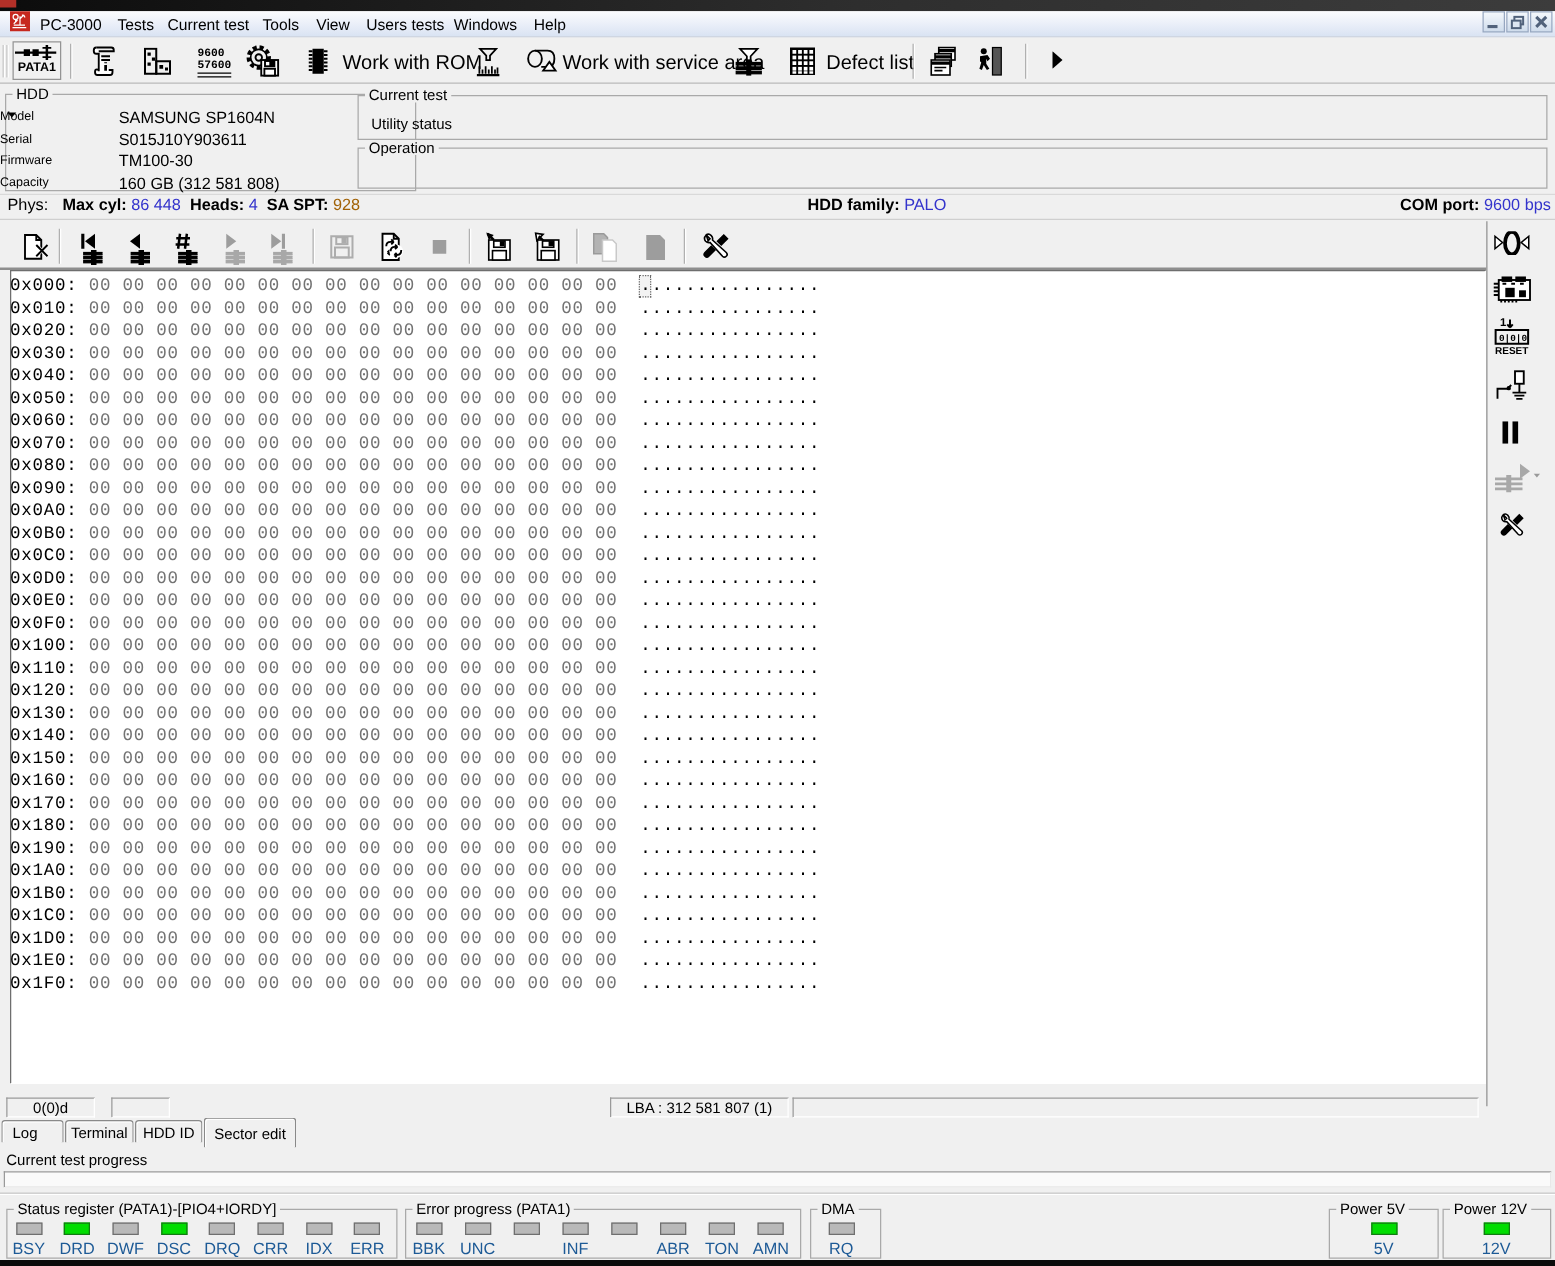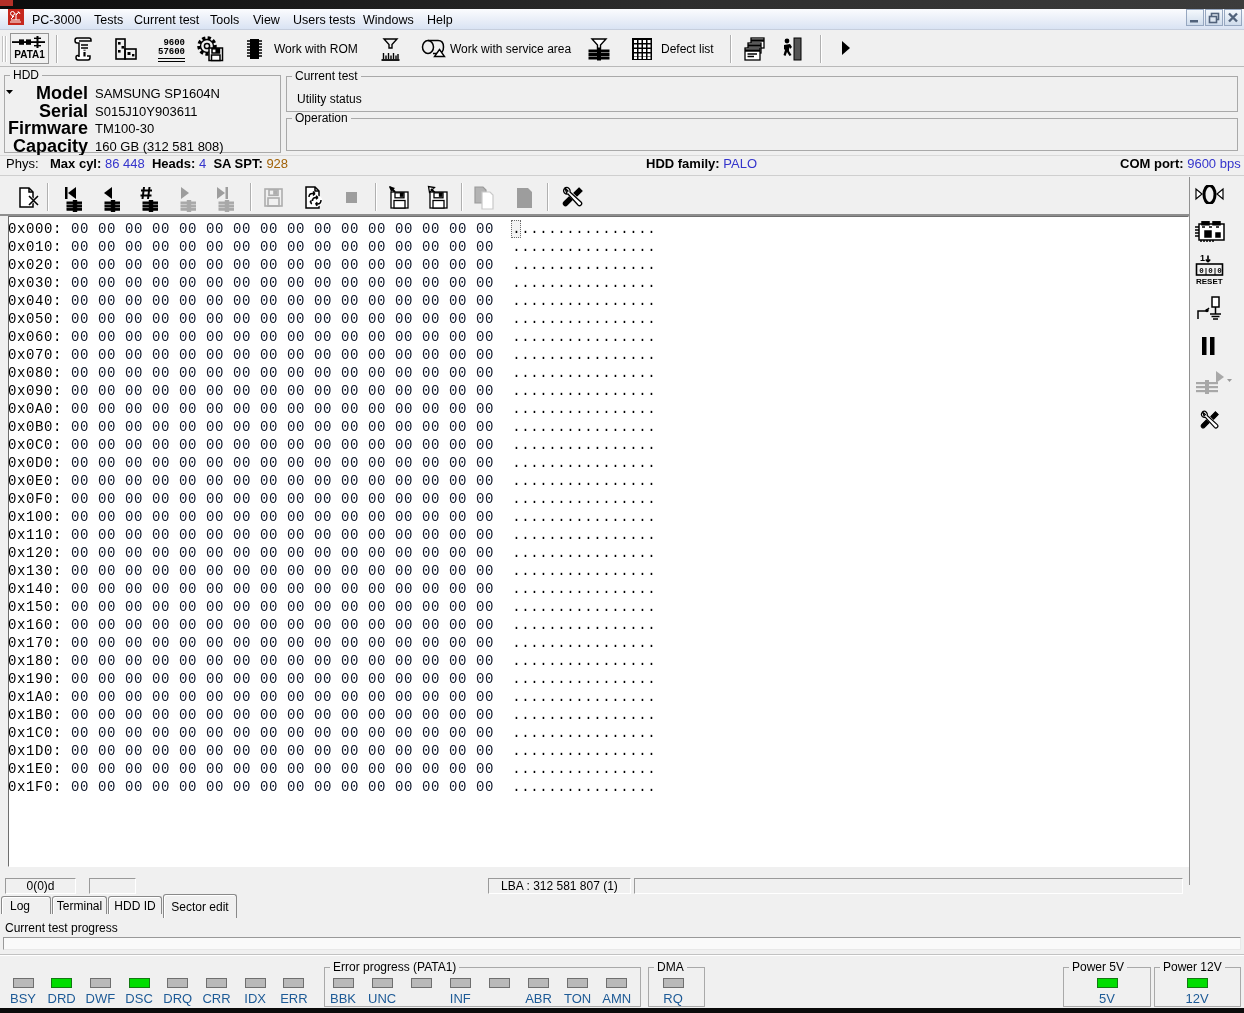--- a/index.html
+++ b/index.html
@@ -6,23 +6,23 @@
 .abs{position:absolute}
 .fs{position:absolute;border:1px solid #a9a9a9}
 .fs>span{position:absolute;top:-7px;left:5px;background:#f0f0f0;padding:0 3px;font-size:12px;line-height:12px;white-space:nowrap}
 .sep{position:absolute;width:2px;border-left:1px solid #b0b0b0;border-right:1px solid #fff}
 .led{position:absolute;width:21px;height:10px;background:#b9b9b9;border:1px solid #6f6f6f}
 .led.g{background:#0d0;border-color:#127a12}
 .ll{position:absolute;font-size:13px;color:#1d5a96;text-align:center;width:44px}
 .cell{position:absolute;height:16px;border:1px solid;border-color:#9a9a9a #fff #fff #9a9a9a;font-size:12px;text-align:center;line-height:15px;background:#f0f0f0;white-space:nowrap}
 .tab{position:absolute;border:1px solid #898989;border-bottom:none;border-radius:3px 3px 0 0;background:#f0f0f0;font-size:12px;padding:2px 0 0 0;text-align:center;white-space:nowrap;overflow:hidden;box-shadow:inset 1px 1px 0 #fff}
 .mi{position:absolute;font-size:12.5px;top:4px;white-space:nowrap}
-.tbtxt{position:absolute;font-size:12px;top:14px;white-space:nowrap}
+.tbtxt{position:absolute;font-size:16px;top:14px;white-space:nowrap}
 .hexpre{position:absolute;font-family:"Liberation Mono",monospace;font-size:14px;letter-spacing:0.6px;line-height:18px;white-space:pre}
-.ha{color:#000}.hb{color:#0f172a}.hd{color:#000}
+.ha{color:#000}.hb{color:#737373}.hd{color:#000}
 .wbtn{position:absolute;width:18px;height:17px;top:9px;border:1px solid #96a7c0;background:linear-gradient(#f4f8fc,#cfdcec);color:#51627b;text-align:center}
 svg{display:block}
 </style></head><body>
 <div id="win">
 
 <div class="abs" style="left:0;top:0;width:1244px;height:9px;background:linear-gradient(90deg,#0c0c0c,#2e2e2e 55%,#3c3c3c)"></div>
 <div class="abs" style="left:0;top:0;width:13px;height:6px;background:#b43028"></div>
 
 <div class="abs" style="left:0;top:9px;width:1244px;height:21px;background:linear-gradient(#fbfcfe,#e9eef8 55%,#d9e3f3);border-bottom:1px solid #c6cedd">
 </div>
@@ -106,21 +106,21 @@
 <rect x="3" y="4" width="2.6" height="2.6"></rect>
           <rect x="6.5" y="8" width="2.6" height="2.6"></rect>
           <rect x="3" y="12" width="2.6" height="2.6"></rect>
 <rect x="10" y="11" width="11" height="10" fill="none" stroke="#000" stroke-width="1.6"></rect>
 <rect x="12.5" y="14" width="3" height="3"></rect>
           <rect x="17" y="16" width="2.4" height="2.4"></rect>
         </g>
       </svg>
     </div>
 
-<div class="abs" style="left:158px;top:39px;font-family:'Liberation Mono',monospace;font-size:9px;font-weight:bold;line-height:9px;text-align:right">9600<br>57600<div style="border-top:1.5px solid #000;margin-top:1px"></div><div style="border-top:1.5px solid #000;margin-top:1.5px"></div></div>
+<div class="abs" style="left:158px;top:39px;font-family:'Liberation Mono',monospace;font-size:9px;font-weight:bold;line-height:9px;text-align:left">9600<br>57600<div style="border-top:1.5px solid #000;margin-top:1px"></div><div style="border-top:1.5px solid #000;margin-top:1.5px"></div></div>
 
 <div class="abs" style="left:196px;top:35px">
       <svg width="28" height="28" viewBox="0 0 28 28">
         <g fill="none" stroke="#000" stroke-width="1.5">
 <circle cx="11" cy="11" r="7.5" stroke-dasharray="3 2.1" stroke-width="4.5"></circle>
           <circle cx="11" cy="11" r="6.5" stroke-width="1.4" stroke="#000" fill="#f0f0f0"></circle>
           <circle cx="11" cy="11" r="2.6"></circle>
 <rect x="13" y="13" width="13.5" height="12.5" fill="#fff"></rect>
           <rect x="16" y="13.8" width="7.5" height="4.2" fill="#fff"></rect>
           <rect x="20.2" y="14.5" width="2.3" height="2.7" fill="#000"></rect>
@@ -226,29 +226,29 @@
         </g>
       </svg>
     </div>
 <div class="sep" style="left:820px;top:35px;height:28px"></div>
 <div class="abs" style="left:841px;top:41px">
       <svg width="10" height="14" viewBox="0 0 10 14">
         <path d="M1 0 L9 7 L1 14 Z" fill="#000"></path>
       </svg>
     </div>
 
-<div class="fs" style="left:4px;top:75px;width:277px;height:78px">
+<div class="fs" style="left:4px;top:75px;width:329px;height:78px">
       <span>HDD</span>
     </div>
 <div class="abs" style="left:6px;top:89px">
       <svg width="8" height="6">
         <path d="M0 1 L7 1 L3.5 5 Z" fill="#000"></path>
       </svg>
     </div>
-<div class="abs" style="left:0;top:85px;width:88px;text-align:right;font-size:18px;font-weight:bold;line-height:17.6px">Model<br>Serial<br>Firmware<br>Capacity</div>
+<div class="abs" style="left:0;top:85px;width:88px;font-size:10px;font-weight:normal;line-height:17.6px">Model<br>Serial<br>Firmware<br>Capacity</div>
 <div class="abs" style="left:95px;top:85px;font-size:13px;line-height:17.6px">SAMSUNG SP1604N<br>S015J10Y903611<br>TM100-30<br>160 GB (312 581 808)</div>
 
 <div class="fs" style="left:286px;top:76px;width:952px;height:36px">
       <span>Current test</span>
     </div>
 <div class="abs" style="left:297px;top:92px;font-size:12px">Utility status</div>
 <div class="fs" style="left:286px;top:118px;width:952px;height:33px">
       <span>Operation</span>
     </div>
 
@@ -538,20 +538,23 @@
 
 <div class="tab" style="left:1px;top:896px;width:50px;height:18px;text-align:left;padding-left:8px">Log</div>
 <div class="tab" style="left:52px;top:896px;width:55px;height:18px">Terminal</div>
 <div class="tab" style="left:108px;top:896px;width:54px;height:18px">HDD ID</div>
 <div class="tab" style="left:163px;top:894px;width:74px;height:24px;padding-top:5px;z-index:2">Sector edit</div>
 
 <div class="abs" style="left:5px;top:921px;font-size:12px">Current test progress</div>
 <div class="abs" style="left:3px;top:937px;width:1238px;height:13px;border:1px solid #999;border-bottom-color:#e8e8e8;border-right-color:#e8e8e8;background:#fafafa"></div>
 <div class="abs" style="left:0;top:954px;width:1244px;height:2px;border-top:1px solid #c2c2c2;background:#fff"></div>
 
+<div class="fs" style="left:5px;top:967px;width:313px;height:40px">
+      <span>Status register (PATA1)-[PIO4+IORDY]</span>
+    </div>
 <div class="fs" style="left:324px;top:967px;width:317px;height:40px">
       <span>Error progress (PATA1)</span>
     </div>
 <div class="fs" style="left:648px;top:967px;width:57px;height:40px">
       <span>DMA</span>
     </div>
 <div class="fs" style="left:1063px;top:967px;width:88px;height:40px">
       <span>Power 5V</span>
     </div>
 <div class="fs" style="left:1154px;top:967px;width:87px;height:40px">

